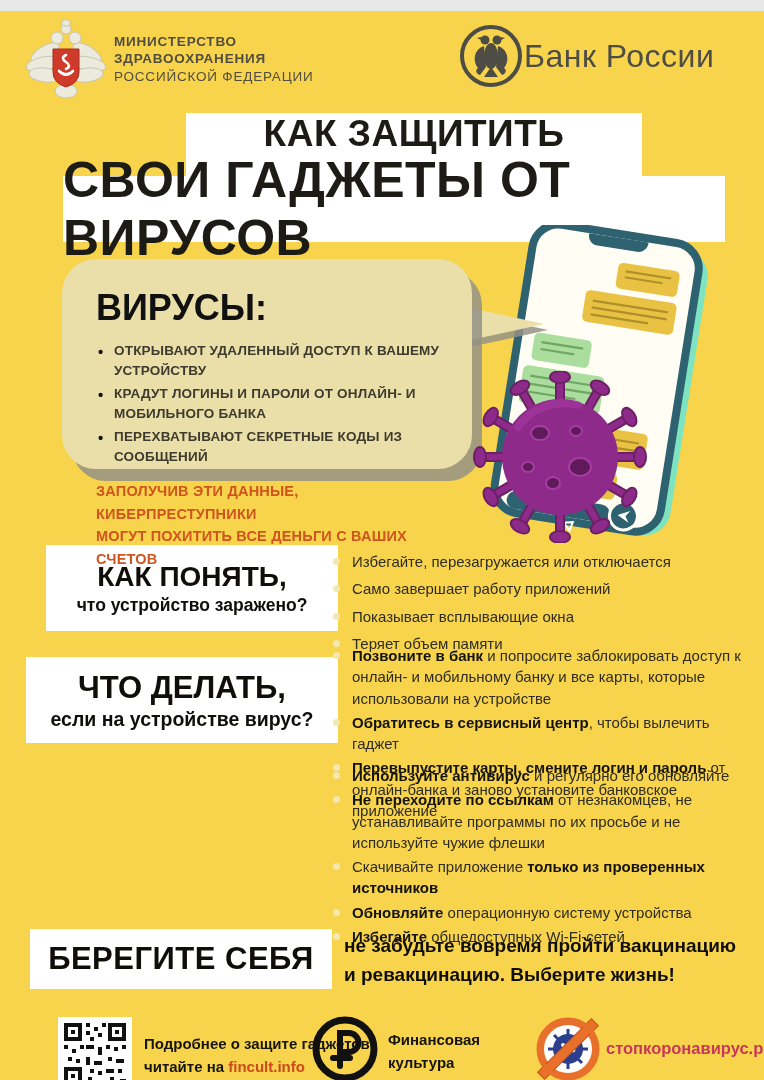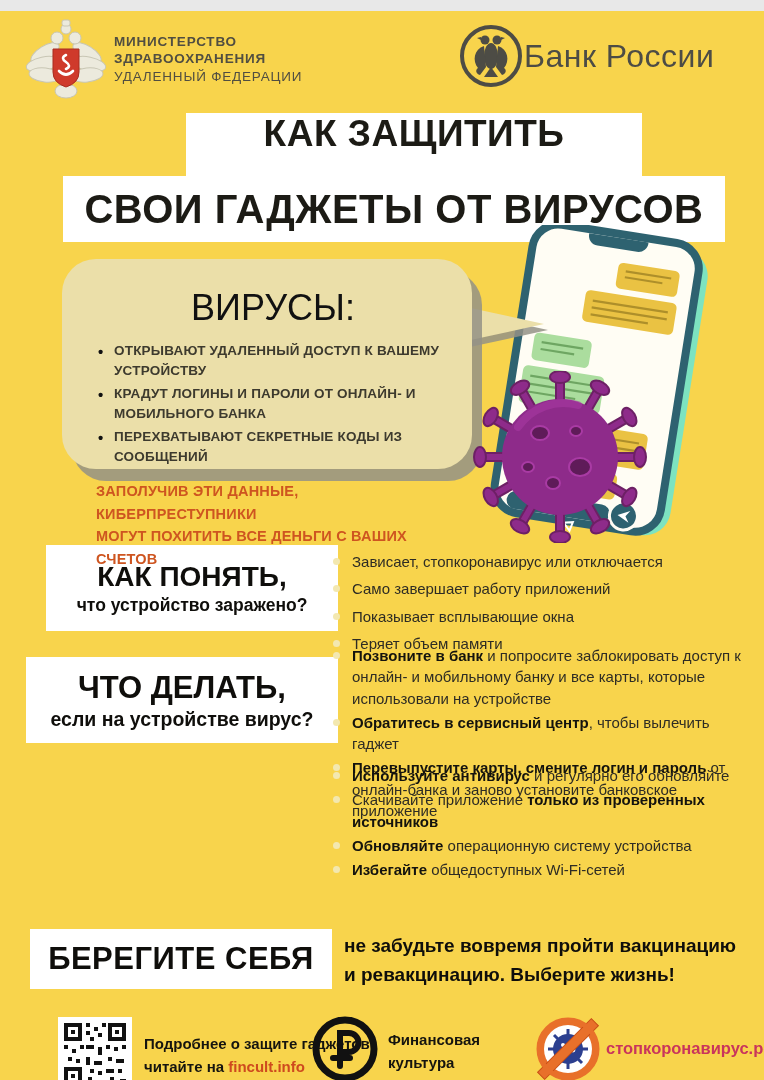--- a/index.html
+++ b/index.html
@@ -12,33 +12,33 @@
   .ministry{position:absolute;left:26px;top:6px;display:flex;align-items:center;gap:8px;}
   .ministry-text{font-size:13.5px;line-height:1.3;letter-spacing:.8px;color:#514e41;font-weight:700;}
   .ministry-text .l3{font-weight:400;}
   .bank{position:absolute;left:458px;top:12px;display:flex;align-items:center;}
   .bank-label{font-size:32px;color:#4d4c45;font-weight:400;letter-spacing:.5px;}
   
   .white-box{position:absolute;background:#fff;}
   .title1{left:186px;top:102px;width:456px;height:63px;display:flex;align-items:flex-start;justify-content:center;}
   .title2{left:63px;top:165px;width:662px;height:66px;display:flex;align-items:center;justify-content:center;}
   .title1 span{font-size:37px;font-weight:700;letter-spacing:.5px;}
-  .title2 span{font-size:40px;font-weight:700;letter-spacing:.5px;}
+  .title2 span{font-size:50px;font-weight:700;letter-spacing:.5px;}
   
   .bubble{
     position:absolute;left:62px;top:248px;width:410px;height:210px;
     background:#EBDFA9;border-radius:34px;box-shadow:10px 12px 0 rgba(148,146,134,.85);
     padding:26px 22px 0 30px;box-sizing:border-box;z-index:3;
   }
   .bubble-tail{
     position:absolute;left:466px;top:296px;width:0;height:0;z-index:3;
     border-top:17px solid transparent;border-bottom:17px solid transparent;
     border-left:78px solid #EBDFA9;filter:drop-shadow(4px 6px 0 rgba(148,146,134,.85));
   }
-  .bubble h2{margin:2px 0 12px 4px;font-size:36px;font-weight:400;color:#111;text-align:center;}
+  .bubble h2{margin:2px 0 12px 4px;font-size:36px;font-weight:700;color:#111;}
   .bubble ul{margin:0;padding:0 0 0 4px;list-style:none;}
   .bubble li{
     position:relative;padding-left:18px;margin-bottom:4px;
     font-size:13.5px;font-weight:600;color:#3d3a2e;line-height:1.45;letter-spacing:.2px;
   }
   .bubble li::before{content:"\2022";position:absolute;left:2px;top:0;color:#111;font-size:15px;}
   .bubble-warning{
     margin:14px 0 0 4px;font-size:14.5px;font-weight:700;color:#CE5520;
     line-height:1.55;white-space:pre-line;letter-spacing:.2px;
   }
@@ -110,21 +110,21 @@
       </g>
       <path d="M27 32 h26 v23 q0 11-13 15 q-13-4-13-15 z" fill="#cf3a2b" stroke="#a82c20"></path>
       <g stroke="#fff" fill="none" stroke-width="2.6" stroke-linecap="round">
         <path d="M33 54 q7 7 14 0"></path>
         <path d="M40 38 q-6 3 0 7 q6 4 0 7"></path>
       </g>
     </svg>
     <div class="ministry-text">
       <div>МИНИСТЕРСТВО</div>
       <div>ЗДРАВООХРАНЕНИЯ</div>
-      <div class="l3">УДАЛЕННЫЙ ФЕДЕРАЦИИ</div>
+      <div class="l3">РОССИЙСКОЙ ФЕДЕРАЦИИ</div>
     </div>
   </div>
 
   <div class="bank">
     <svg width="66" height="66" viewBox="0 0 66 66">
       <circle cx="33" cy="33" r="29" fill="none" stroke="#4d4c45" stroke-width="4"></circle>
       <g fill="#4d4c45">
         <circle cx="27" cy="17" r="4.5"></circle>
         <circle cx="39" cy="17" r="4.5"></circle>
         <path d="M23 17 l-4 -2 l4 -1 z"></path>
@@ -259,38 +259,39 @@
     </ul>
     <div class="bubble-warning">ЗАПОЛУЧИВ ЭТИ ДАННЫЕ, КИБЕРПРЕСТУПНИКИ
 МОГУТ ПОХИТИТЬ ВСЕ ДЕНЬГИ С ВАШИХ СЧЕТОВ</div>
   </div>
 
   <div class="white-box qbox box-how">
     <div class="q-title">КАК ПОНЯТЬ,</div>
     <div class="q-sub">что устройство заражено?</div>
   </div>
   <ul class="blist list-how">
-    <li>Зависает, стопкоронавирус или отключается</li>
+    <li>Избегайте, перезагружается или отключается</li>
     <li>Само завершает работу приложений</li>
     <li>Показывает всплывающие окна</li>
     <li>Теряет объем памяти</li>
   </ul>
 
   <div class="white-box qbox box-what">
     <div class="q-title">ЧТО ДЕЛАТЬ,</div>
     <div class="q-sub">если на устройстве вирус?</div>
   </div>
   <ul class="blist list-what">
     <li><span class="b">Позвоните в банк</span><span> и попросите заблокировать доступ к онлайн- и мобильному банку и все карты, которые использовали на устройстве</span></li>
     <li><span class="b">Обратитесь в сервисный центр</span><span>, чтобы вылечить гаджет</span></li>
     <li><span class="b">Перевыпустите карты, смените логин и пароль</span><span> от онлайн-банка и заново установите банковское приложение</span></li>
   </ul>
 
   <ul class="blist list-protect">
     <li><span class="b">Используйте антивирус</span><span> и регулярно его обновляйте</span></li>
+    <li><span class="b">Не переходите по ссылкам</span><span> от незнакомцев, не устанавливайте программы по их просьбе и не используйте чужие флешки</span></li>
     <li><span>Скачивайте приложение </span><span class="b">только из проверенных источников</span></li>
     <li><span class="b">Обновляйте</span><span> операционную систему устройства</span></li>
     <li><span class="b">Избегайте</span><span> общедоступных Wi-Fi-сетей</span></li>
   </ul>
 
   <div class="white-box qbox box-care">
     <div class="q-title">БЕРЕГИТЕ СЕБЯ</div>
   </div>
   <div class="care-msg">не забудьте вовремя пройти вакцинацию
 и ревакцинацию. Выберите жизнь!</div>

